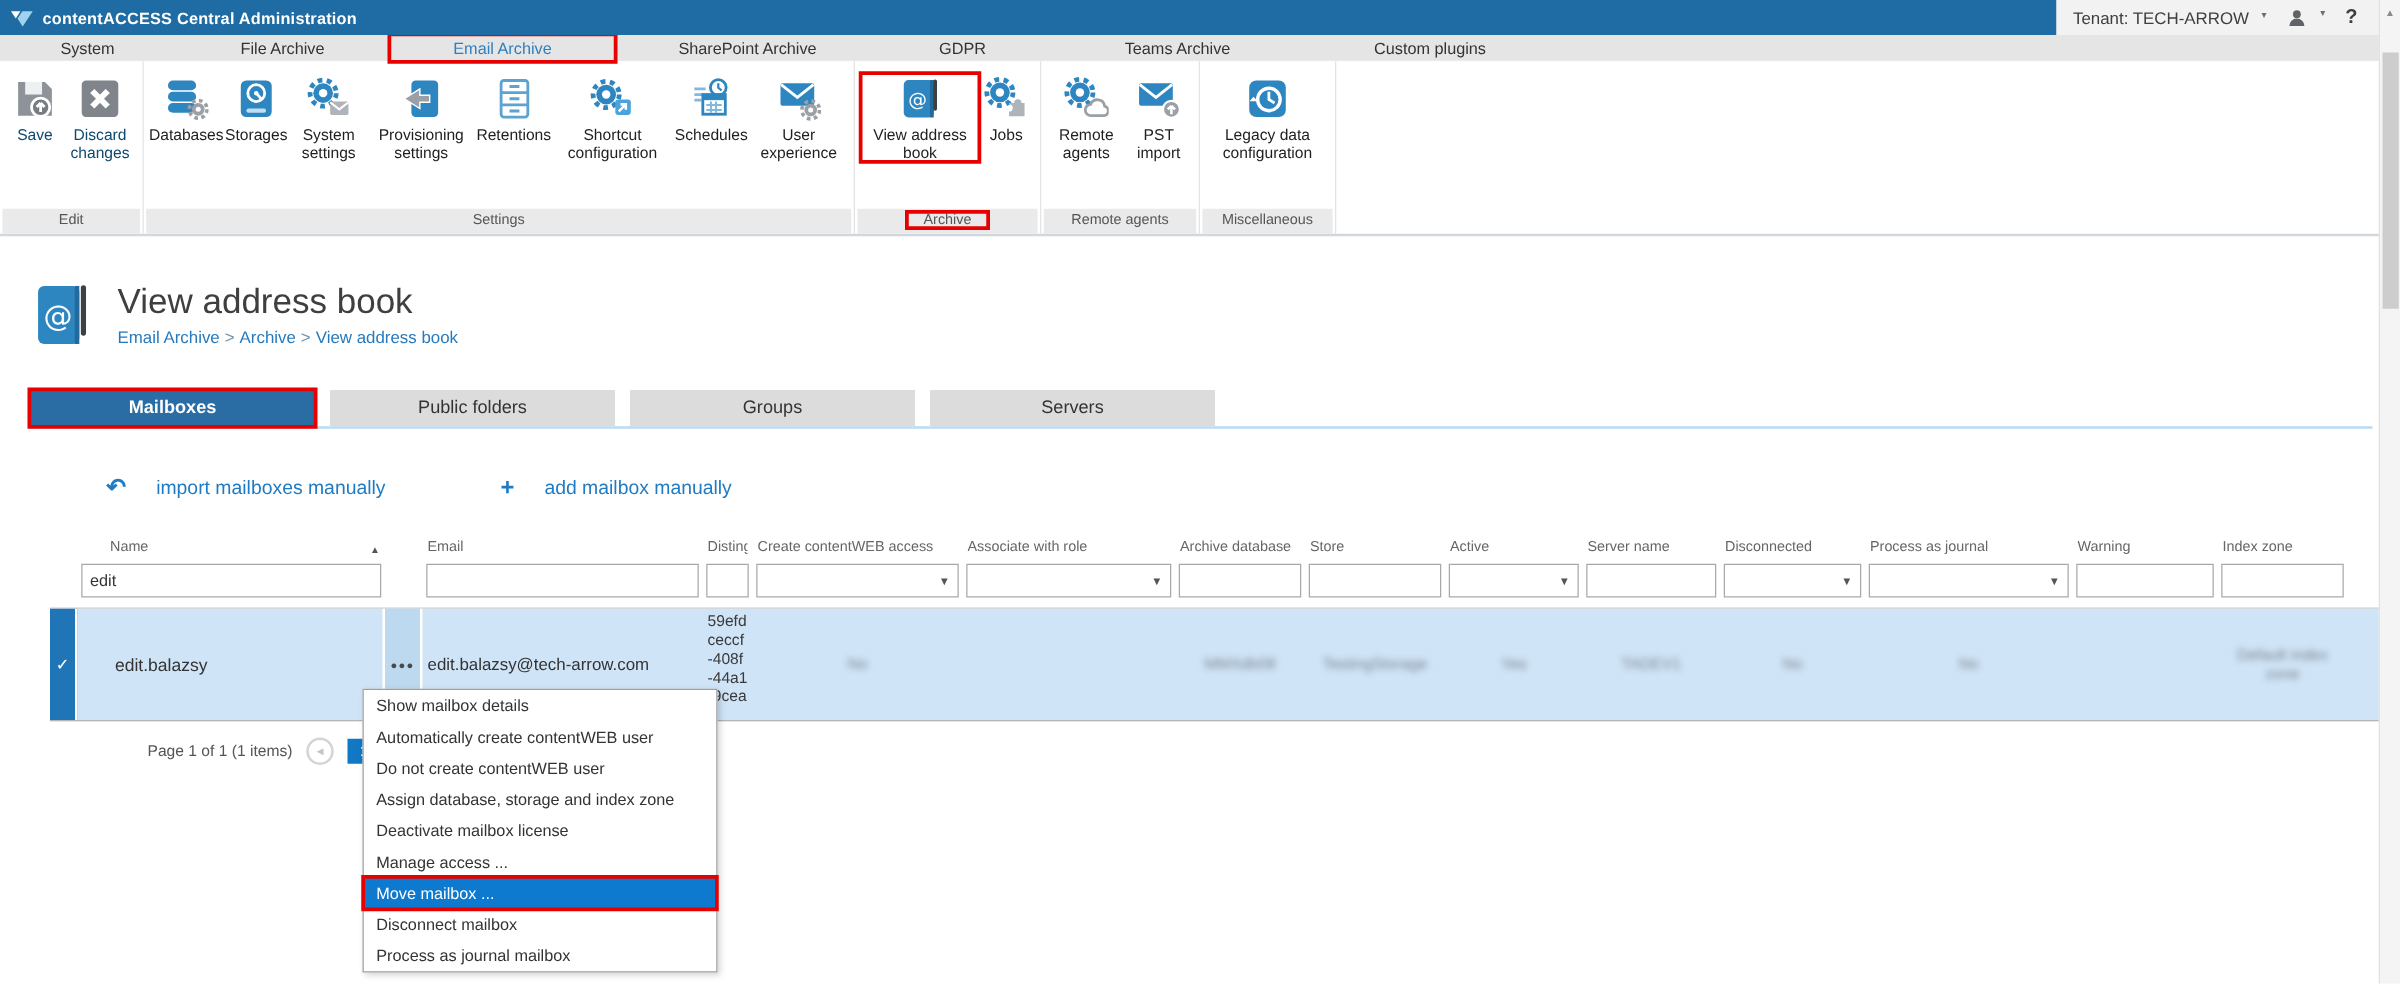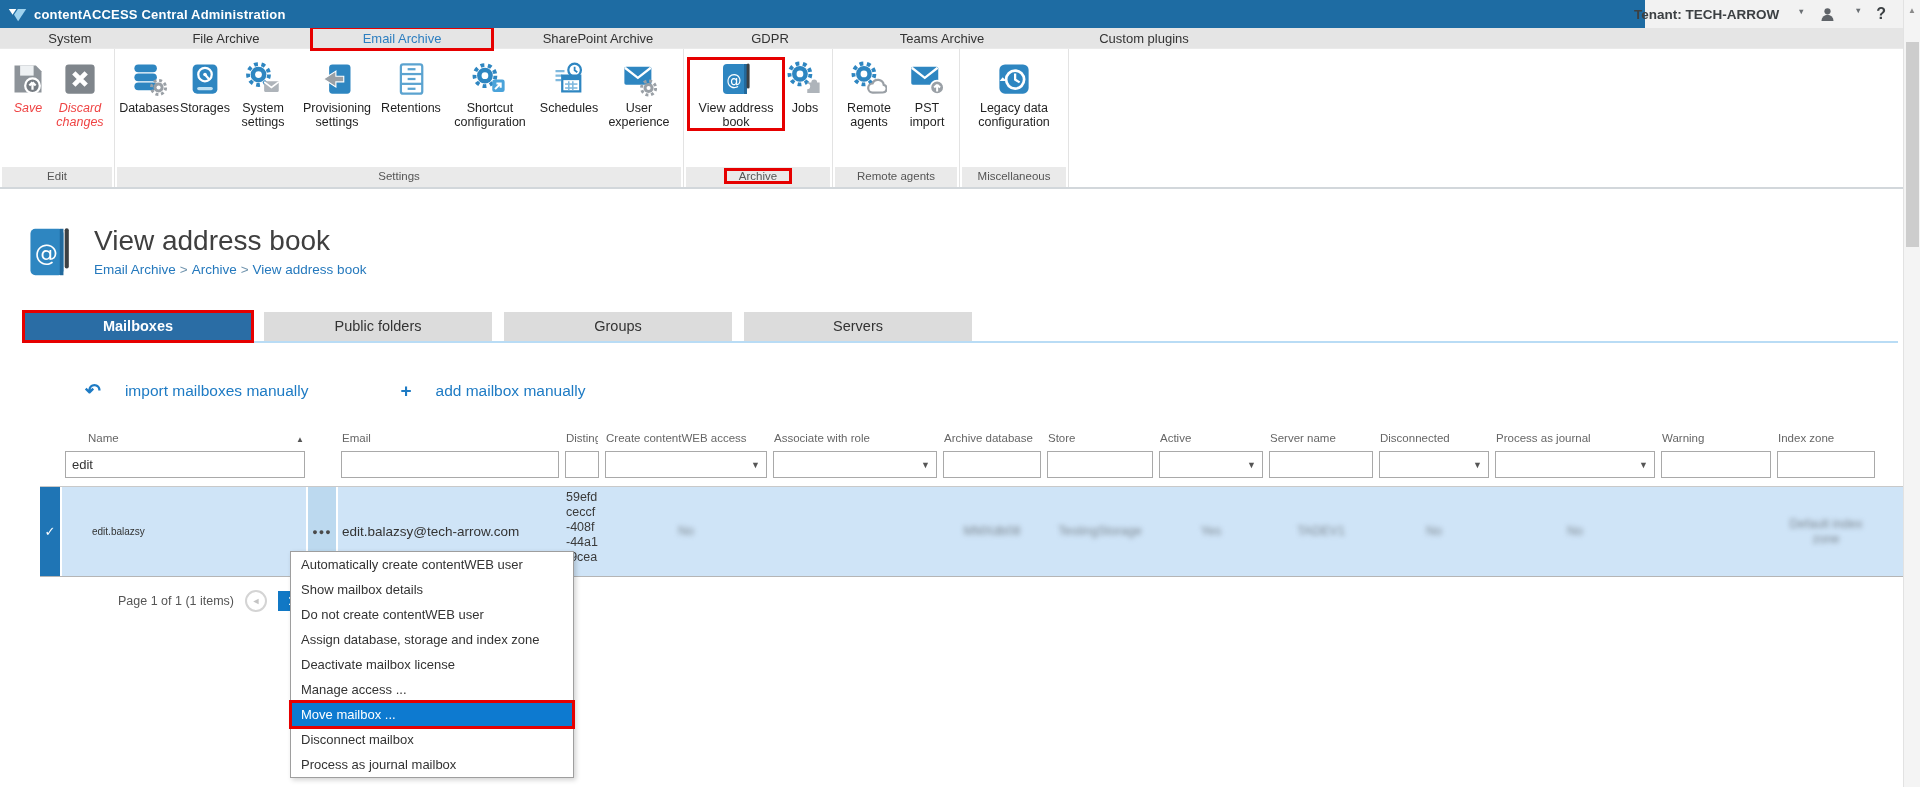--- a/index.html
+++ b/index.html
@@ -7,37 +7,37 @@
   body {
     width:1920px; height:787px; overflow:hidden; position:relative;
     font-family:"Liberation Sans", sans-serif; background:#fff; color:#333;
   }
   
   .topbar { height:28px; background:#f2f2f2; position:relative; }
   .topbar-blue { position:absolute; left:0; top:0; width:1645px; height:28px;
     background:#1e6ca3; display:flex; align-items:center; padding-left:8px; }
   .app-title { color:#fff; font-size:13px; font-weight:bold; margin-left:7px; letter-spacing:.2px; }
   .topbar-right { position:absolute; right:34px; top:0; height:28px; display:flex; align-items:center; gap:16px; }
-  .tenant-wrap { display:flex; align-items:flex-start; gap:20px;font-weight:bold; }
+  .tenant-wrap { display:flex; align-items:flex-start; gap:10px; }
   .tenant { font-size:13.5px; color:#3c4043; }
   .caret { font-size:8px; color:#6a6f73; }
   .help { font-size:16px; font-weight:bold; color:#3c4043; }
   
   .menubar { height:21px; background:#e5e5e5; display:flex; align-items:center; border-bottom:1px solid #eaeaea; }
   .menu-item { font-size:13px; color:#333; text-align:center; height:21px; line-height:21px; }
   .menu-item.active { color:#2e7fc0; }
   .mw0{width:140px}.mw1{width:172px}.mw2{width:180px}.mw3{width:212px}.mw4{width:132px}.mw5{width:212px}.mw6{width:192px}
   
   .ribbon { display:flex; background:#fff; height:140px; border-bottom:2px solid #d2d7db; }
   .rib-group { display:flex; flex-direction:column; border-right:1px solid #e3e3e3; }
   .rib-group.filler { flex:1; border-right:none; }
   .rib-items { flex:1; display:flex; align-items:flex-start; padding:10px 5px 2px; }
   .rib-item { display:flex; flex-direction:column; align-items:center; gap:4px;
     font-size:12.5px; color:#1f1f1f; text-align:center; line-height:14px; padding-top:2px; }
-  .rib-item.disabled { color:#ef4444;font-style:italic; }
+  .rib-item.disabled { color:#0c4a6e; }
   .icon { width:36px; height:36px; display:block; }
   .rib-label { background:#eaeaea; margin:0 2px; font-size:11.5px; color:#555;
     text-align:center; padding:3px 0 4px; height:20px; }
   .w-save{width:46px}.w-discard{width:58px}
   .w-db{width:58px}.w-st{width:54px}.w-ss{width:62px}.w-ps{width:86px}.w-re{width:62px}
   .w-sc{width:96px}.w-sch{width:62px}.w-ue{width:78px}
   .w-vab{width:94px}.w-jobs{width:44px}
   .w-ra{width:62px}.w-pst{width:54px}.w-ldc{width:98px}
   
   .annotate { outline:3px solid #e60000; outline-offset:-1px; }
@@ -73,21 +73,21 @@
   .grid-filters .cell { padding:0 3px; }
   .f-input { width:100%; height:27px; border:1px solid #a9a9a9; font-size:13px; padding:0 6px;
     font-family:"Liberation Sans",sans-serif; color:#333; background:#fff; }
   .f-select { position:relative; width:100%; height:27px; border:1px solid #a9a9a9; background:#fff; }
   .f-select .dd { position:absolute; right:6px; top:8px; font-size:9px; color:#555; }
   
   .grid-row { display:flex; height:90px; background:#cfe4f7; border-bottom:1px solid #b5b5b5; }
   .grid-row .cell { height:100%; }
   .cell-check { background:#1f75b5; color:#fff; display:flex; align-items:center; justify-content:center;
     font-size:13px; border-right:2px solid #fff; }
-  .cell-name { display:flex; align-items:center; font-size:10px; color:#333; padding-left:30px; border-right:2px solid #fff; }
+  .cell-name { display:flex; align-items:center; font-size:14px; color:#333; padding-left:30px; border-right:2px solid #fff; }
   .cell-dots { display:flex; align-items:center; justify-content:center; color:#4a4a4a;
     background:#bcd9ef; border-right:2px solid #fff; font-size:9px; letter-spacing:1px; }
   .cell-email { display:flex; align-items:center; font-size:13.5px; color:#333; }
   .cell-dist { font-size:12.5px; color:#3a3a3a; padding-top:3px; word-break:break-all;
     line-height:15px; overflow:hidden; }
   .cell-mid { display:flex; align-items:center; justify-content:center; }
   .blur-text { color:#7e8891; filter:blur(2.6px); font-size:12.5px; text-align:center; line-height:15px; }
   
   .pagination { display:flex; align-items:center; margin:13px 0 0 78px; gap:11px; font-size:12.5px; color:#555; }
   .prev-btn { width:22px; height:22px; border-radius:50%; border:2px solid #d4d4d4; color:#c4c4c4;
@@ -492,22 +492,22 @@
   <div class="pagination">
     <span>Page 1 of 1 (1 items)</span>
     <div class="prev-btn">
         <span>◄</span>
       </div>
     <div class="page-btn">1</div>
   </div>
 </div>
 
 <div class="context-menu">
+  <div class="cm-item">Show mailbox details</div>
   <div class="cm-item">Automatically create contentWEB user</div>
-  <div class="cm-item">Show mailbox details</div>
   <div class="cm-item">Do not create contentWEB user</div>
   <div class="cm-item">Assign database, storage and index zone</div>
   <div class="cm-item">Deactivate mailbox license</div>
   <div class="cm-item">Manage access ...</div>
   <div class="cm-item highlighted annotate">Move mailbox ...</div>
   <div class="cm-item">Disconnect mailbox</div>
   <div class="cm-item">Process as journal mailbox</div>
 </div>
 
 <div class="scrollbar">

